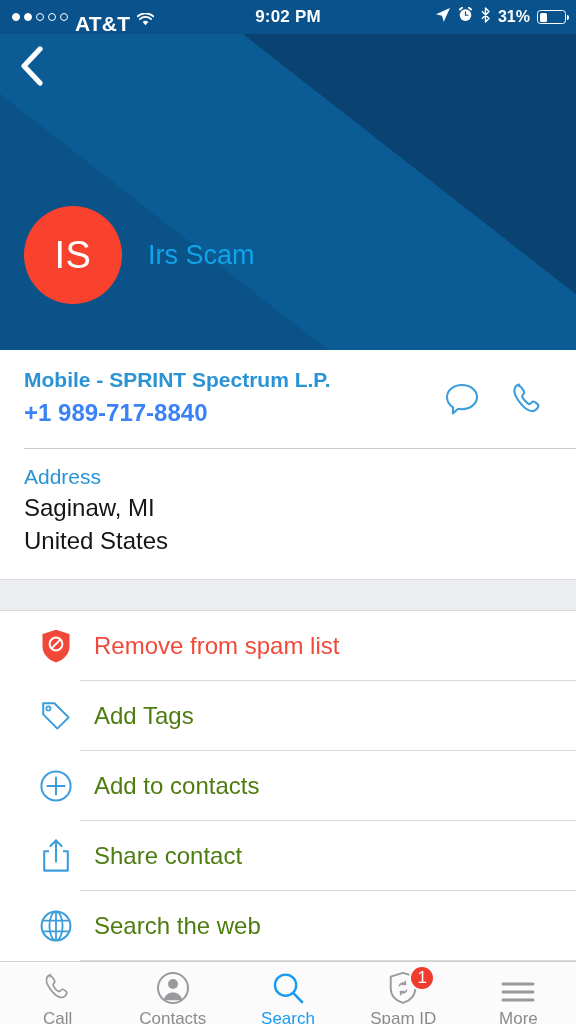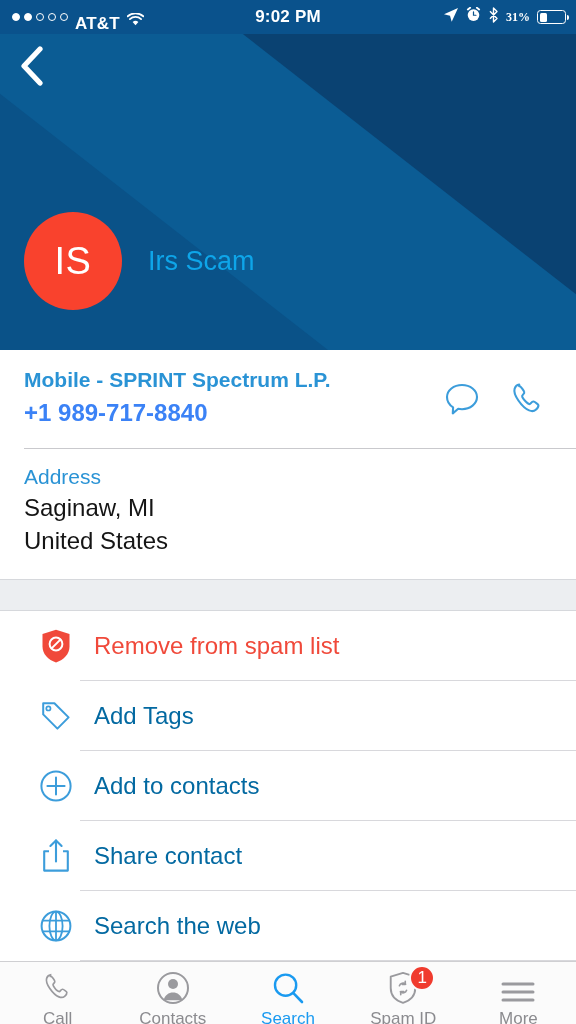--- a/index.html
+++ b/index.html
@@ -23,32 +23,32 @@
     background: #0a528c;
     color: #ffffff;
     display: flex; align-items: center;
     font-size: 17px; font-weight: bold;
     z-index: 5;
   }
   .sb-left { display: flex; align-items: center; gap: 7px; padding-left: 12px; }
   .dots { display: flex; align-items: center; gap: 4px; }
   .dot { width: 8px; height: 8px; border-radius: 50%; border: 1.4px solid #ffffff; }
   .dot.on { background: #ffffff; }
-  .carrier { font-size: 17px; letter-spacing: .2px; margin-top: 14px; }
+  .carrier { font-size: 21px; letter-spacing: .2px; margin-top: 14px; }
   .wifi { display: inline-block; width: 17px; height: 13px; position: relative; }
   .sb-center {
     position: absolute; left: 0; right: 0; top: 0; bottom: 0;
     display: flex; align-items: center; justify-content: center;
     font-size: 17px; letter-spacing: .2px;
   }
   .sb-right {
     margin-left: auto; display: flex; align-items: center; gap: 7px;
     padding-right: 10px; position: relative; z-index: 2;
   }
-  .batt-pct { font-size: 12px; font-family: Liberation Serif, serif; }
+  .batt-pct { font-size: 16px; }
   .battery {
     width: 29px; height: 14px; border: 1.5px solid #ffffff;
     border-radius: 3.5px; position: relative; display: flex; align-items: center;
     padding: 1.5px;
   }
   .battery:after {
     content: ""; position: absolute; right: -4px; top: 4px;
     width: 2.5px; height: 5px; background: #ffffff; border-radius: 0 2px 2px 0;
   }
   .battery i { display: block; height: 100%; background: #ffffff; border-radius: 1.5px; }
@@ -72,21 +72,21 @@
   .b3 {
     top: 170px; left: -420px; width: 1100px; height: 420px;
     background: #073b66; transform: rotate(38deg); transform-origin: 0 0;
   }
   .back-btn {
     position: absolute; left: 8px; top: 10px;
     width: 48px; height: 48px; display: flex; align-items: center; justify-content: center;
     z-index: 3;
   }
   .profile {
-    position: absolute; left: 24px; bottom: 40px; right: 24px;
+    position: absolute; left: 24px; bottom: 46px; right: 24px;
     display: flex; align-items: center; gap: 26px; z-index: 3;
   }
   .avatar {
     width: 98px; height: 98px; border-radius: 50%;
     background: #f9422d; color: #ffffff;
     display: flex; align-items: center; justify-content: center;
     font-size: 38px; letter-spacing: .5px; font-weight: 400;
   }
   .profile-name { color: #0ea5e9; font-size: 27px; font-weight: 400; }
 
@@ -107,21 +107,21 @@
   .addr-line { color: #151515; font-size: 24px; line-height: 1.38; }
   .gap-band { height: 32px; background: #eceef1; border-top: 1px solid #d6d8dc; border-bottom: 1px solid #d6d8dc; }
 
   
   .action-list { background: #ffffff; }
   .action-row {
     display: flex; align-items: center;
     height: 69px; padding-left: 36px; position: relative;
   }
   .action-ico { width: 40px; flex: 0 0 40px; display: flex; align-items: center; justify-content: center; }
-  .action-label { font-size: 24px; margin-left: 18px; color: #0369a1; }
+  .action-label { font-size: 24px; margin-left: 18px; color: #4d7c0f; }
   .action-row.danger .action-label { color: #f0493a; }
   .action-div { height: 1px; background: #d8d8dc; margin-left: 80px; }
 
   
   .tabbar {
     margin-top: auto;
     flex: 0 0 77px; height: 77px;
     border-top: 1px solid #cfcfd2;
     background: #fbfbfb;
     display: flex; align-items: stretch;

